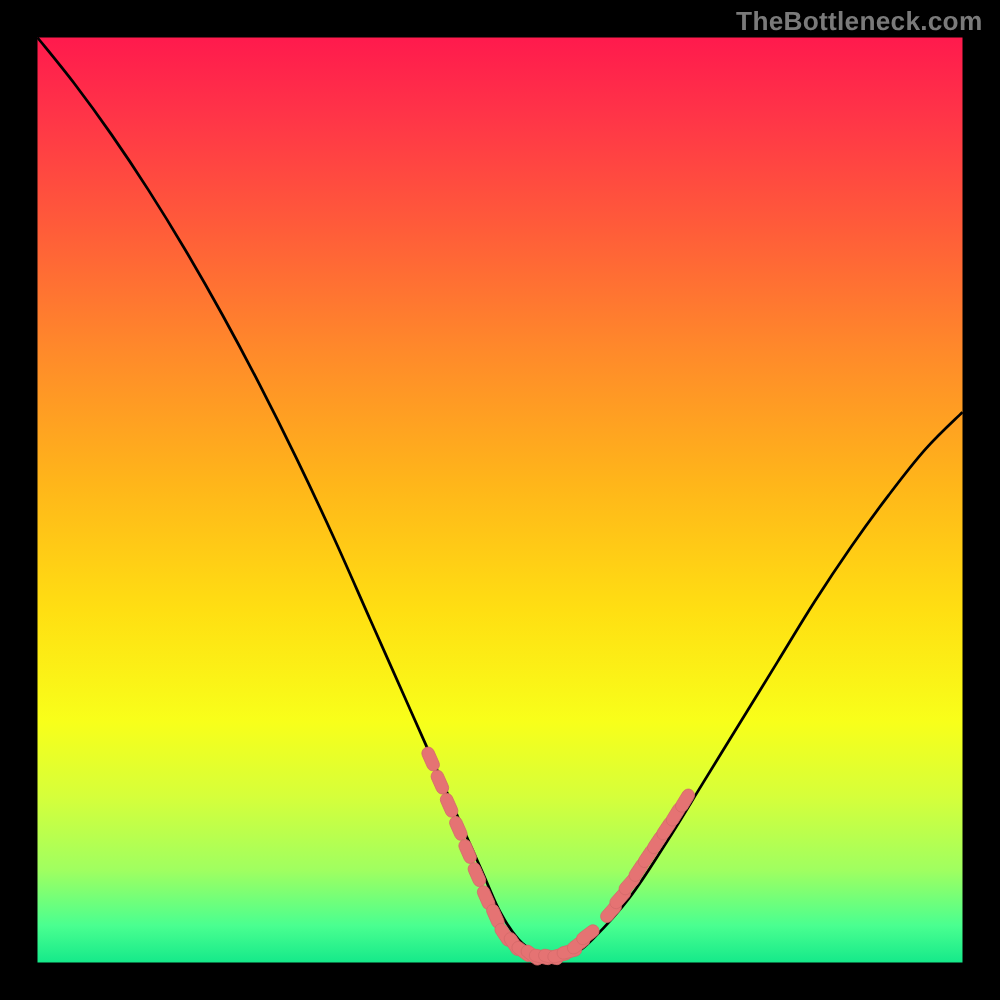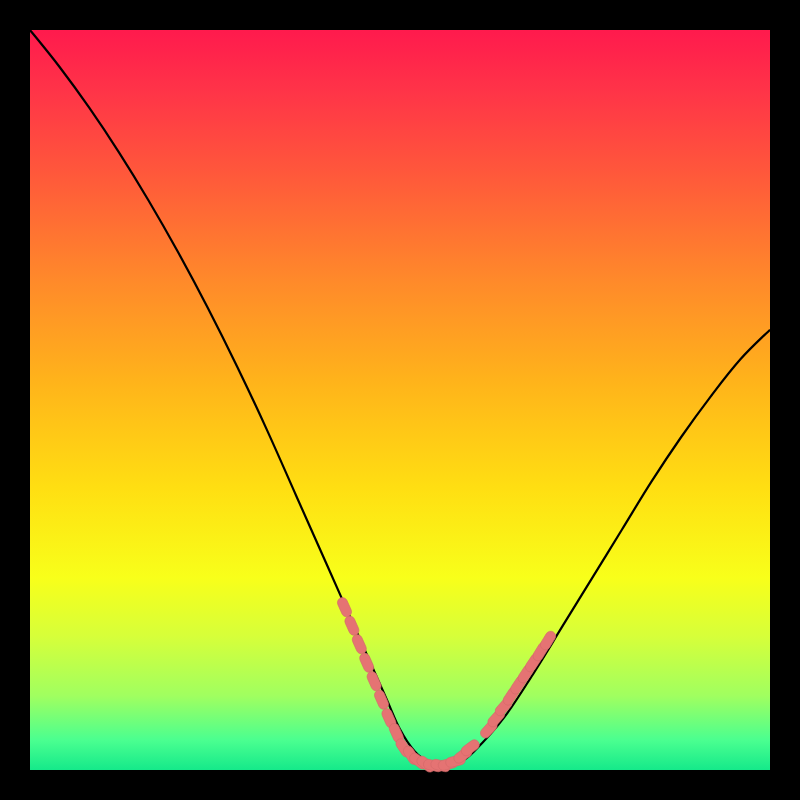--- a/index.html
+++ b/index.html
@@ -46,20 +46,21 @@
     top: 0;
     width: 740px;
     height: 740px;
     overflow: visible;
   }
 </style>
 </head>
 <body>
 
 <div class="frame">
+  <div class="watermark">TheBottleneck.com</div>
   <div class="plot-area">
     <svg class="overlay" viewBox="0 0 740 740" preserveAspectRatio="none">
       <path id="curve-path" fill="none" stroke="#000000" stroke-width="2.2" d="M 0,0 C 5.328,6.66 18.944000000000003,23.014000000000014 29.6,37 C 40.256,50.98599999999999 48.544000000000004,62.38199999999993 59.2,77.69999999999993 C 69.856,93.01799999999993 78.14399999999999,105.45000000000002 88.8,122.10000000000002 C 99.456,138.75000000000003 107.744,152.21799999999993 118.4,170.19999999999993 C 129.056,188.18199999999993 137.344,202.68599999999998 148,222 C 158.656,241.31400000000002 166.944,256.854 177.6,277.5 C 188.256,298.146 196.544,314.722 207.20000000000002,336.7 C 217.85600000000002,358.678 226.144,376.28999999999996 236.8,399.59999999999997 C 247.45600000000002,422.90999999999997 255.74399999999997,442.224 266.4,466.2 C 277.056,490.176 285.344,508.82399999999996 296,532.8 C 306.656,556.776 314.944,575.424 325.6,599.4 C 336.25600000000003,623.376 347.20799999999997,648.018 355.2,666 C 363.192,683.982 364.67199999999997,689.31 370,699.3 C 375.32800000000003,709.29 379.472,715.506 384.8,721.5 C 390.12800000000004,727.494 394.272,729.936 399.6,732.6 C 404.92800000000005,735.264 409.07200000000006,736.3 414.40000000000003,736.3 C 419.728,736.3 423.872,735.264 429.2,732.6 C 434.52799999999996,729.936 436.008,729.492 444,721.5 C 451.992,713.508 462.944,702.186 473.6,688.2 C 484.25600000000003,674.214 492.54400000000004,660.4499999999999 503.20000000000005,643.8 C 513.856,627.15 522.144,613.0160000000001 532.8,595.7 C 543.4559999999999,578.384 551.7439999999999,564.916 562.4,547.6 C 573.056,530.284 581.3439999999999,516.816 592,499.5 C 602.6560000000001,482.18399999999997 610.944,468.04999999999995 621.6,451.4 C 632.2560000000001,434.75 640.544,422.318 651.2,407 C 661.8560000000001,391.682 670.1440000000001,380.286 680.8000000000001,366.3 C 691.456,352.314 699.744,341.28799999999995 710.4,329.29999999999995 C 721.0559999999999,317.31199999999995 734.672,305.028 740,299.70000000000005"></path>
       <g id="markers">
           <g transform="translate(314.5,577.2) rotate(66.03751102542182)">
             <rect x="-10" y="-5" width="20" height="10" rx="5" fill="#e57373" stroke="#d46a6a" stroke-width="0.6"></rect>
           </g>
           <g transform="translate(321.9,595.7) rotate(66.03751102542182)">
             <rect x="-10" y="-5" width="20" height="10" rx="5" fill="#e57373" stroke="#d46a6a" stroke-width="0.6"></rect>
           </g>

